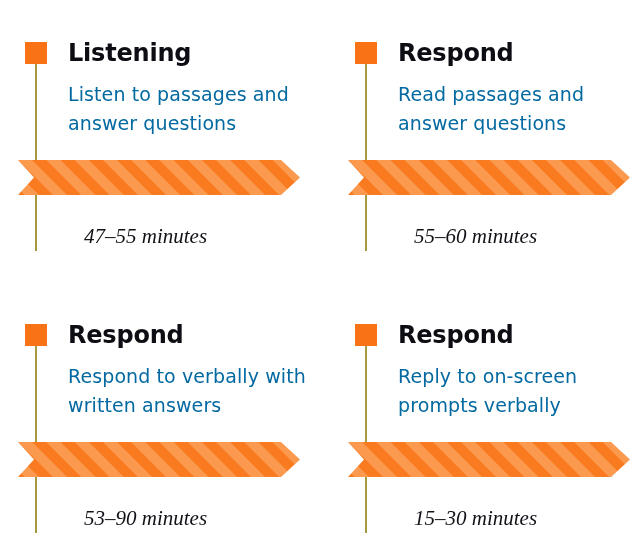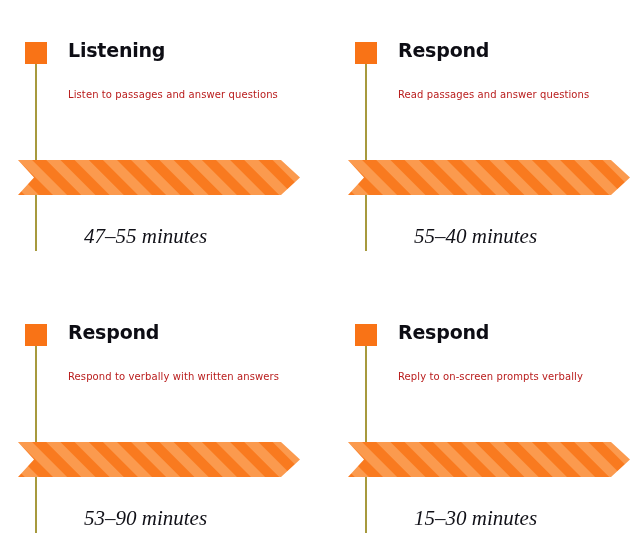--- a/index.html
+++ b/index.html
@@ -52,39 +52,39 @@
     height: 22px;
     background: #f97316;
   }
 
   .heading {
     position: absolute;
     left: 43px;
     top: -3px;
     margin: 0;
     font-family: "DejaVu Sans", sans-serif;
-    font-size: 19px;
+    font-size: 24px;
     font-weight: bold;
     letter-spacing: -0.2px;
     color: #0d0d14;
     white-space: nowrap;
   }
 
   .desc {
     position: absolute;
     left: 43px;
     top: 38px;
     width: 255px;
     margin: 0;
     font-family: "DejaVu Sans", sans-serif;
-    font-size: 10px;
+    font-size: 19px;
     font-weight: normal;
     line-height: 29px;
     letter-spacing: 0.1px;
-    color: #b91c1c;
+    color: #0369a1;
   }
 
   
   .banner {
     position: absolute;
     left: -7px;
     top: 118px;
     width: 282px;
     height: 35px;
   }
@@ -135,21 +135,21 @@
       <svg width="282" height="35" viewBox="0 0 282 35" xmlns="http://www.w3.org/2000/svg">
         <defs>
           <pattern id="stripes1" width="20" height="20" patternUnits="userSpaceOnUse" patternTransform="rotate(-45)">
             <rect width="20" height="20" fill="#f97a1f"></rect>
             <rect width="10" height="20" fill="#fb9a4e"></rect>
           </pattern>
         </defs>
         <path d="M 0,0 L 263,0 L 282,17.5 L 263,35 L 0,35 L 16,17.5 Z" fill="url(#stripes1)"></path>
       </svg>
     </div>
-    <div class="duration">55–40 minutes</div>
+    <div class="duration">55–60 minutes</div>
   </div>
 
   <div class="section col-left row-bottom">
     <div class="stem"></div>
     <div class="marker"></div>
     <div class="heading">Respond</div>
     <div class="desc">Respond to verbally with written answers</div>
     <div class="banner">
       <svg width="282" height="35" viewBox="0 0 282 35" xmlns="http://www.w3.org/2000/svg">
         <defs>

